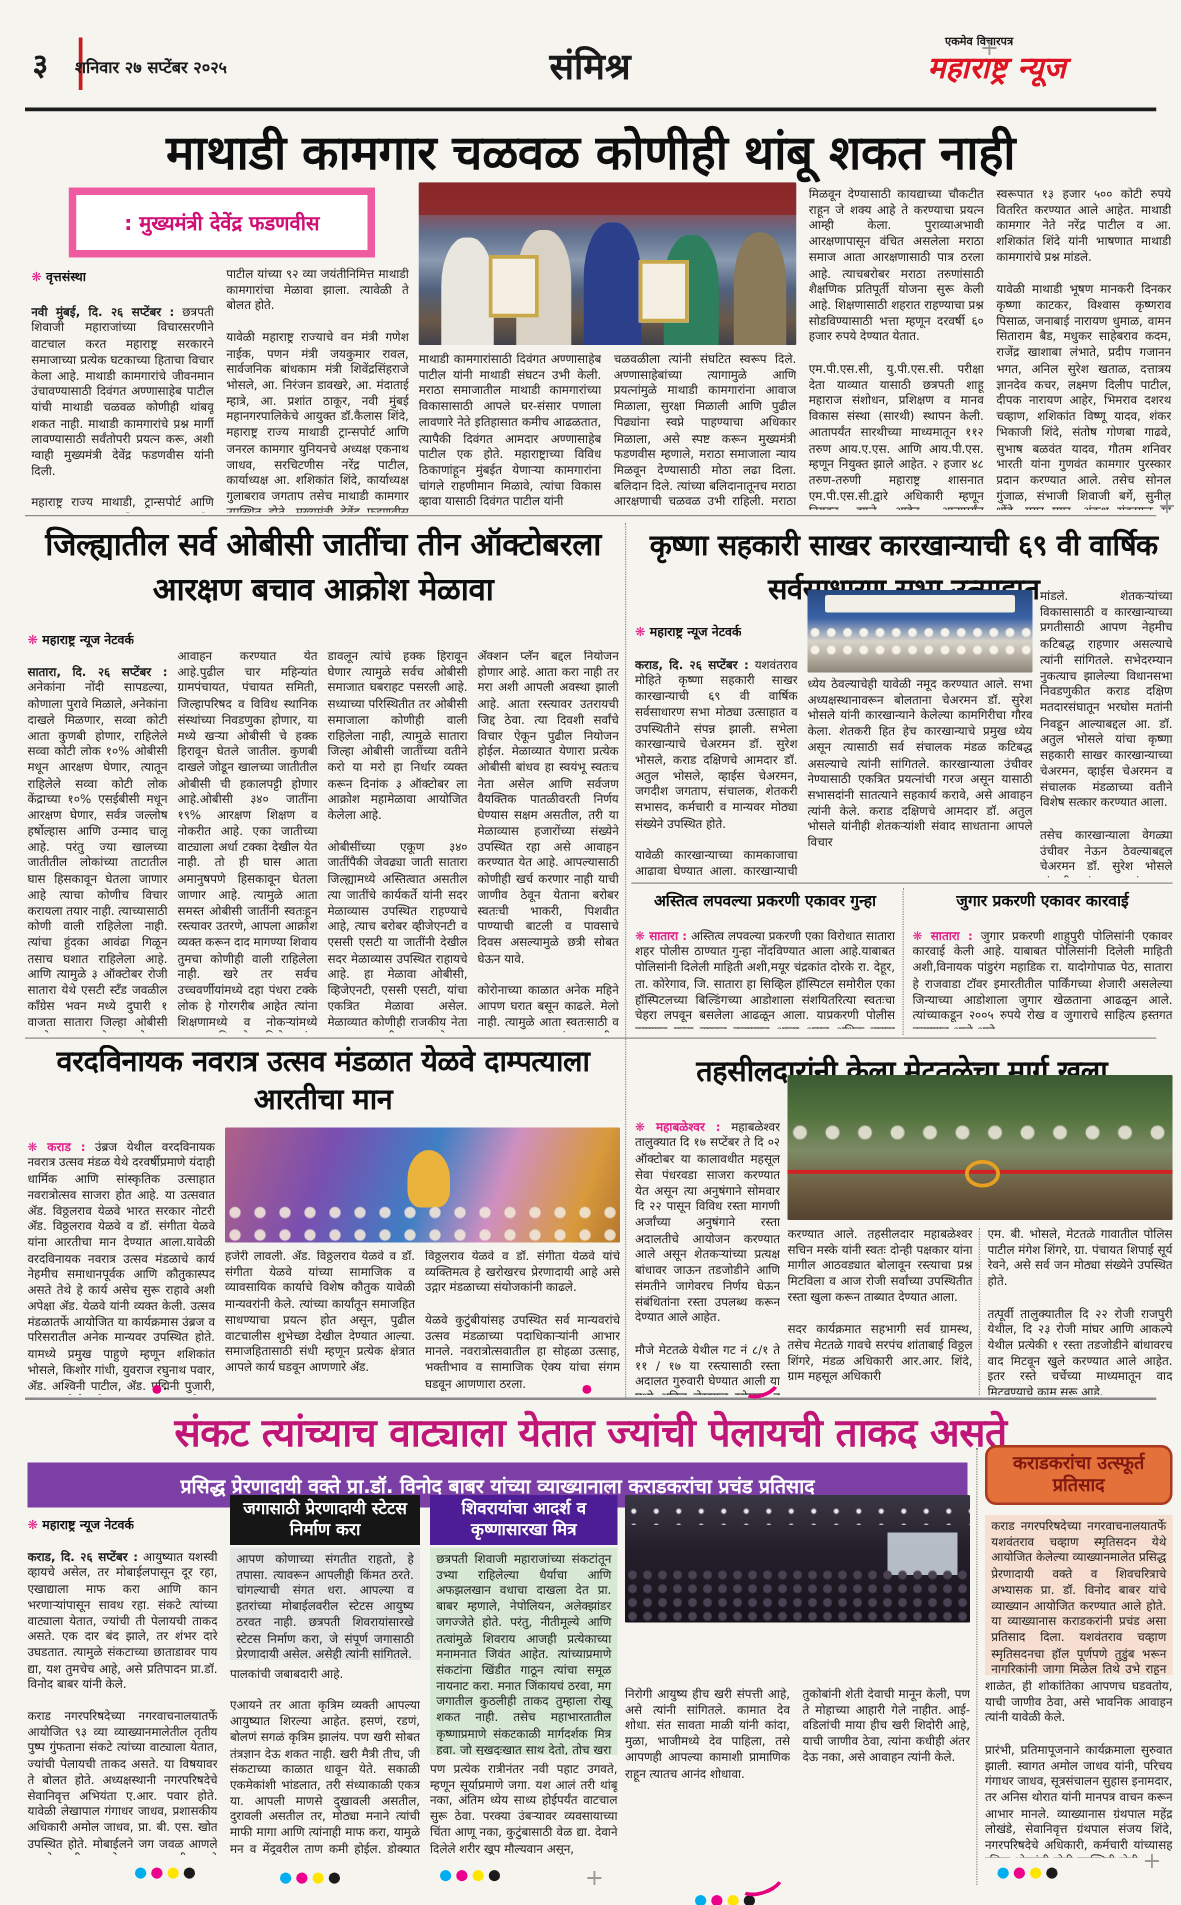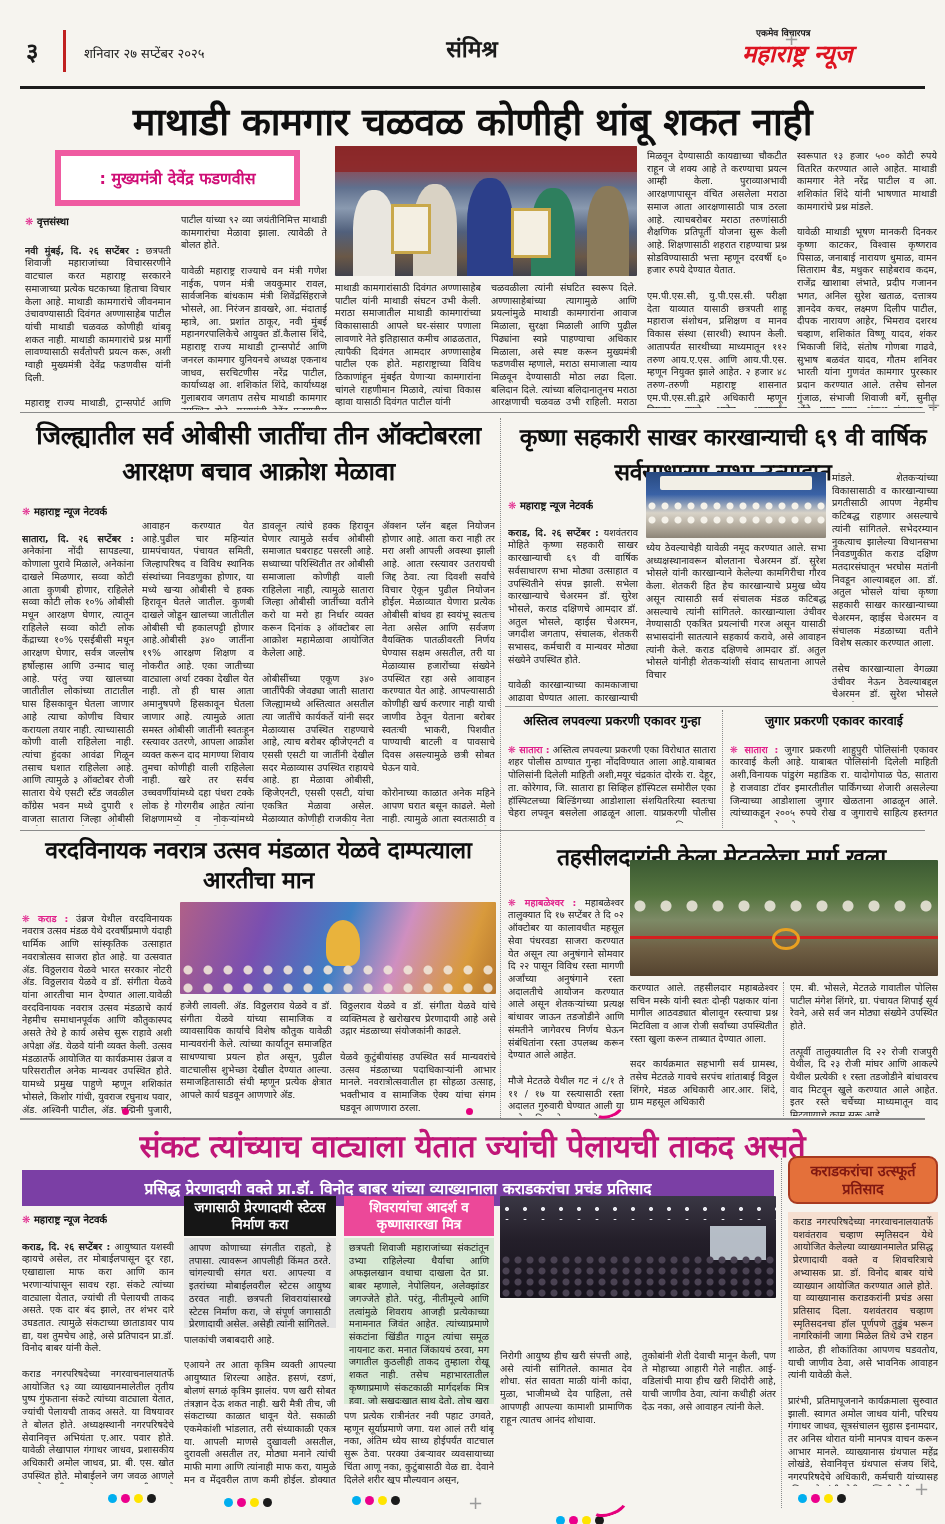--- a/index.html
+++ b/index.html
@@ -28,22 +28,22 @@
   .frame{position:absolute;border:3px solid #c9a84a;background:#f4efe2;}
   .swoosh{border:3px solid transparent;border-bottom-color:#e5007d;border-radius:50%;transform:rotate(-18deg);}
 </style>
 </head>
 <body>
 
 <div id="page">
 
   <div class="abs" style="left:26px;top:34px;font-size:24px;font-weight:bold;">३</div>
   <div class="abs" style="left:63px;top:30px;width:3px;height:42px;background:#c02020;"></div>
-  <div class="abs" style="left:84px;top:44px;font-size:13px;font-weight:normal;">शनिवार २७ सप्टेंबर २०२५</div>
-  <div class="abs" style="left:372px;top:32px;width:200px;text-align:center;font-size:23px;font-weight:bold;">संमिश्र</div>
+  <div class="abs" style="left:60px;top:44px;font-size:13px;font-weight:bold;">शनिवार २७ सप्टेंबर २०२५</div>
+  <div class="abs" style="left:372px;top:32px;width:200px;text-align:center;font-size:29px;font-weight:bold;">संमिश्र</div>
   <div class="abs" style="left:756px;top:26px;font-size:9px;font-weight:bold;">एकमेव विचारपत्र</div>
   <div class="abs" style="left:742px;top:36px;width:196px;text-align:left;font-size:24px;font-weight:bold;font-style:italic;color:#dd1421;text-shadow:0 0 1px #fff;">महाराष्ट्र न्यूज</div>
   <div class="abs crop" style="left:784px;top:28px;">+</div>
   <div class="abs rule" style="left:20px;top:86px;width:905px;height:3px;"></div>
 
   <div class="abs hl" style="left:20px;top:94px;width:905px;height:52px;font-size:38px;">
     <span class="in nowrap">माथाडी कामगार चळवळ कोणीही थांबू शकत नाही</span>
   </div>
   <div class="abs" style="left:55px;top:150px;width:245px;height:56px;border:6px solid #ef5ba1;background:#fff;box-sizing:border-box;display:flex;align-items:center;justify-content:center;">
     <span style="color:#cf0e76;font-weight:bold;font-size:16px;white-space:nowrap;">: मुख्यमंत्री देवेंद्र फडणवीस</span>
@@ -204,21 +204,21 @@
 
 कराड नगरपरिषदेच्या नगरवाचनालयातर्फे आयोजित ९३ व्या व्याख्यानमालेतील तृतीय पुष्प गुंफताना संकटे त्यांच्या वाट्याला येतात, ज्यांची पेलायची ताकद असते. या विषयावर ते बोलत होते. अध्यक्षस्थानी नगरपरिषदेचे सेवानिवृत्त अभियंता ए.आर. पवार होते. यावेळी लेखापाल गंगाधर जाधव, प्रशासकीय अधिकारी अमोल जाधव, प्रा. बी. एस. खोत उपस्थित होते. मोबाईलने जग जवळ आणले असले, तरी माणसे मात्र दुरावली, असे सांगताना प्रा.डॉ. बाबर म्हणाले, मोबाईलने लोकांना मानसिकदृष्ट्या आजारी केले. मुलांच्या ऑनलाईन शिक्षणाचा हट्ट आणि गेम्समुळे पिढी भरकटली, तर ती</span>
   </div>
 
   <div class="abs boxtitle" style="left:184px;top:1196px;width:152px;height:40px;background:#161616;font-size:13.5px;">जगासाठी प्रेरणादायी स्टेटस निर्माण करा</div>
   <div class="abs boxbody" style="left:184px;top:1238px;width:152px;height:90px;background:#e4e4e4;">आपण कोणाच्या संगतीत राहतो, हे तपासा. त्यावरून आपलीही किंमत ठरते. चांगल्याची संगत धरा. आपल्या व इतरांच्या मोबाईलवरील स्टेटस आयुष्य ठरवत नाही. छत्रपती शिवरायांसारखे स्टेटस निर्माण करा, जे संपूर्ण जगासाठी प्रेरणादायी असेल. असेही त्यांनी सांगितले.</div>
   <div class="abs bt" style="left:184px;top:1334px;width:152px;height:150px;">पालकांची जबाबदारी आहे.
 
 एआयने तर आता कृत्रिम व्यक्ती आपल्या आयुष्यात शिरल्या आहेत. हसणं, रडणं, बोलणं सगळं कृत्रिम झालंय. पण खरी सोबत तंत्रज्ञान देऊ शकत नाही. खरी मैत्री तीच, जी संकटाच्या काळात धावून येते. सकाळी एकमेकांशी भांडलात, तरी संध्याकाळी एकत्र या. आपली माणसे दुखावली असतील, दुरावली असतील तर, मोठ्या मनाने त्यांची माफी मागा आणि त्यांनाही माफ करा, यामुळे मन व मेंदूवरील ताण कमी होईल. डोक्यात नेहमी सकारात्मक विचार ठेवा. सुख आलं की दुःखही येणार, जसं दिवसानंतर रात्र येते.</div>
 
-  <div class="abs boxtitle" style="left:344px;top:1196px;width:150px;height:40px;background:#ec4899;font-size:13.5px;">शिवरायांचा आदर्श व कृष्णासारखा मित्र</div>
+  <div class="abs boxtitle" style="left:344px;top:1196px;width:150px;height:40px;background:#4c1d95;font-size:13.5px;">शिवरायांचा आदर्श व कृष्णासारखा मित्र</div>
   <div class="abs boxbody" style="left:344px;top:1238px;width:150px;height:166px;background:#d7e9d4;">छत्रपती शिवाजी महाराजांच्या संकटांतून उभ्या राहिलेल्या धैर्याचा आणि अफझलखान वधाचा दाखला देत प्रा. बाबर म्हणाले, नेपोलियन, अलेक्झांडर जगज्जेते होते. परंतु, नीतीमूल्ये आणि तत्वांमुळे शिवराय आजही प्रत्येकाच्या मनामनात जिवंत आहेत. त्यांच्याप्रमाणे संकटांना खिंडीत गाठून त्यांचा समूळ नायनाट करा. मनात जिंकायचं ठरवा, मग जगातील कुठलीही ताकद तुम्हाला रोखू शकत नाही. तसेच महाभारतातील कृष्णाप्रमाणे संकटकाळी मार्गदर्शक मित्र हवा. जो सुखदुःखात साथ देतो, तोच खरा मित्र ठरतो, असेही त्यांनी सांगितले.</div>
   <div class="abs bt" style="left:344px;top:1410px;width:150px;height:74px;">पण प्रत्येक रात्रीनंतर नवी पहाट उगवते, म्हणून सूर्याप्रमाणे जगा. यश आलं तरी थांबू नका, अंतिम ध्येय साध्य होईपर्यंत वाटचाल सुरू ठेवा. परक्या उंबऱ्यावर व्यवसायाच्या चिंता आणू नका, कुटुंबासाठी वेळ द्या. देवाने दिलेले शरीर खूप मौल्यवान असून,</div>
 
   <div class="abs photo" style="left:500px;top:1196px;width:276px;height:102px;background:linear-gradient(180deg,#3a3744 0%,#241f2a 42%,#17131c 100%);">
     <div style="position:absolute;left:0;top:6px;width:100%;height:18px;background-image:radial-gradient(circle at 7px 7px,#e8e8ee 1.6px,transparent 2.4px);background-size:18px 12px;"></div>
     <div style="position:absolute;right:10px;top:30px;width:56px;height:34px;background:#cfd8e2;opacity:.85;"></div>
     <div style="position:absolute;left:0;bottom:0;width:100%;height:44px;background-image:radial-gradient(circle at 6px 6px,#4a4252 3px,transparent 4px);background-size:12px 11px;"></div>
   </div>
   <div class="abs bt" style="left:500px;top:1350px;width:132px;height:138px;">निरोगी आयुष्य हीच खरी संपत्ती आहे, असे त्यांनी सांगितले. कामात देव शोधा. संत सावता माळी यांनी कांदा, मुळा, भाजीमध्ये देव पाहिला, तसे आपणही आपल्या कामाशी प्रामाणिक राहून त्यातच आनंद शोधावा.</div>
   <div class="abs bt" style="left:642px;top:1350px;width:134px;height:138px;">तुकोबांनी शेती देवाची मानून केली, पण ते मोहाच्या आहारी गेले नाहीत. आई-वडिलांची माया हीच खरी शिदोरी आहे, याची जाणीव ठेवा, त्यांना कधीही अंतर देऊ नका, असे आवाहन त्यांनी केले.</div>

